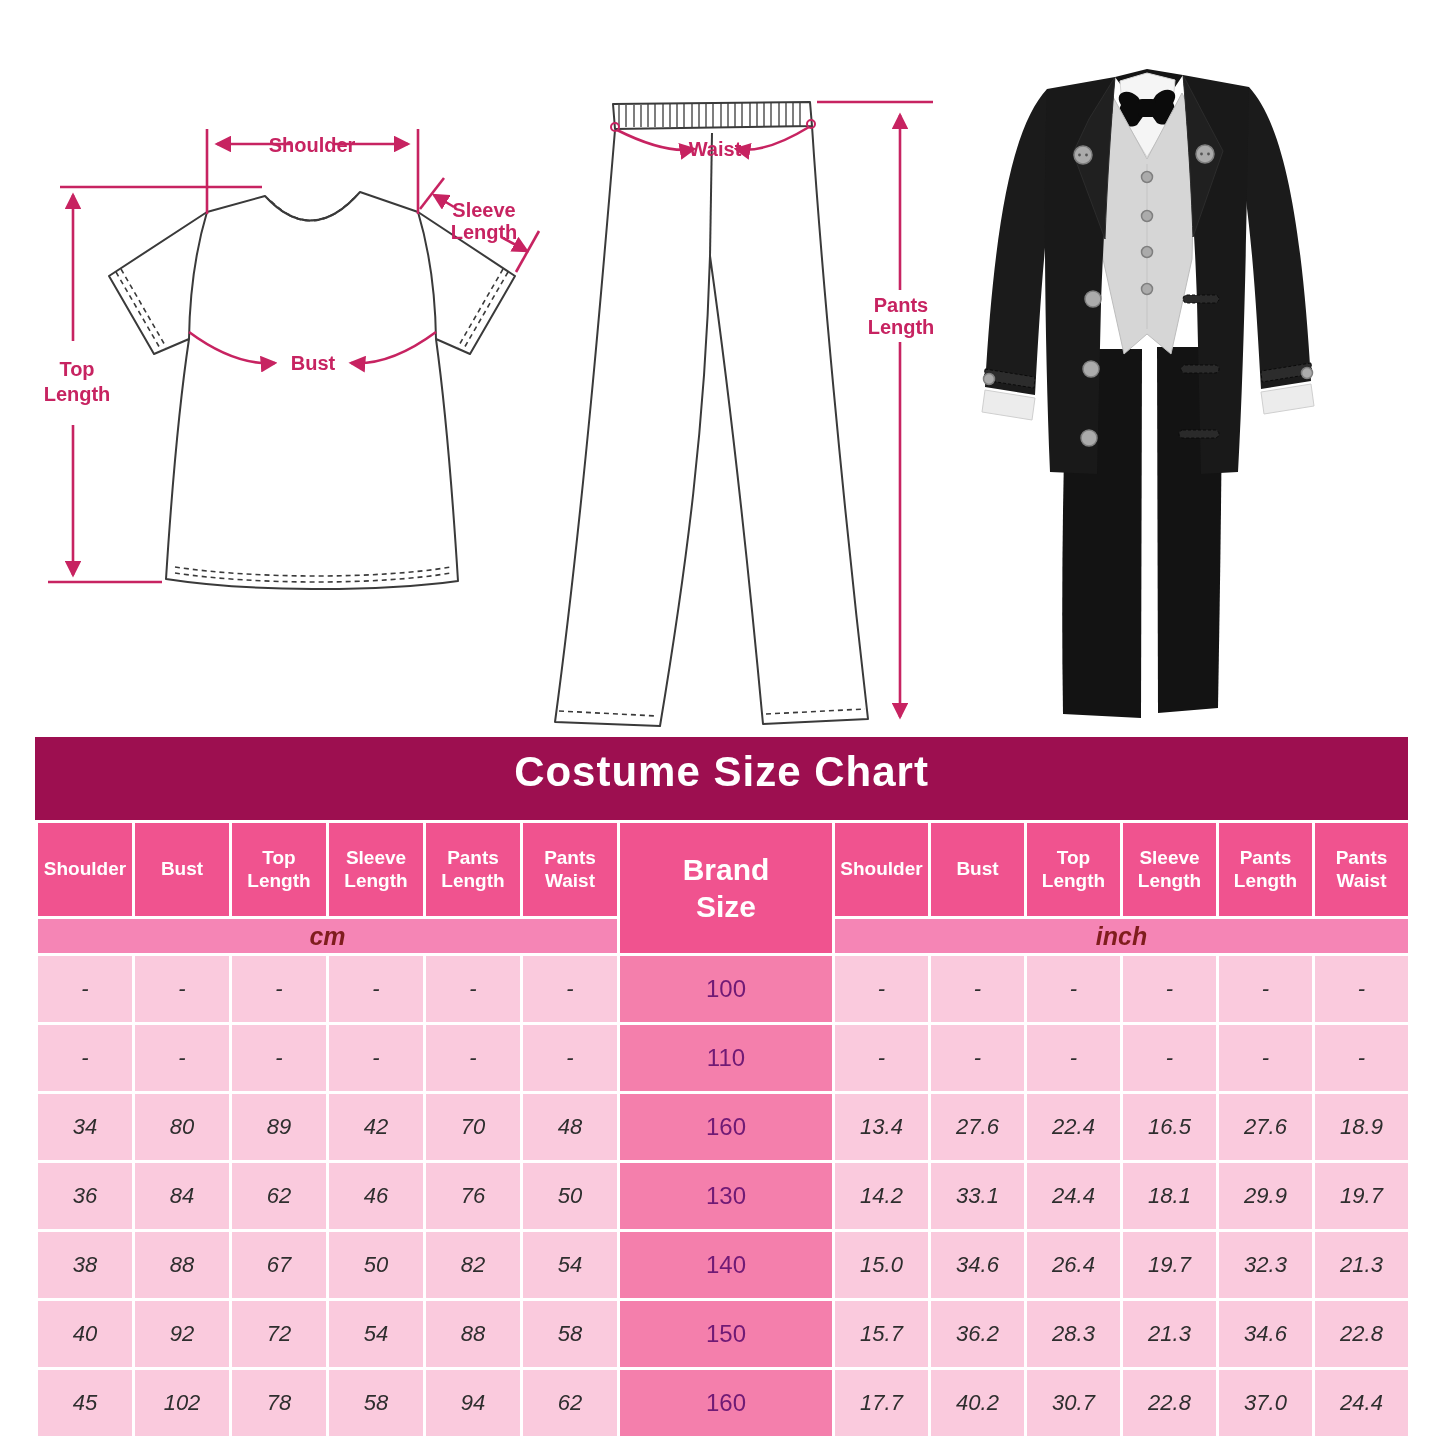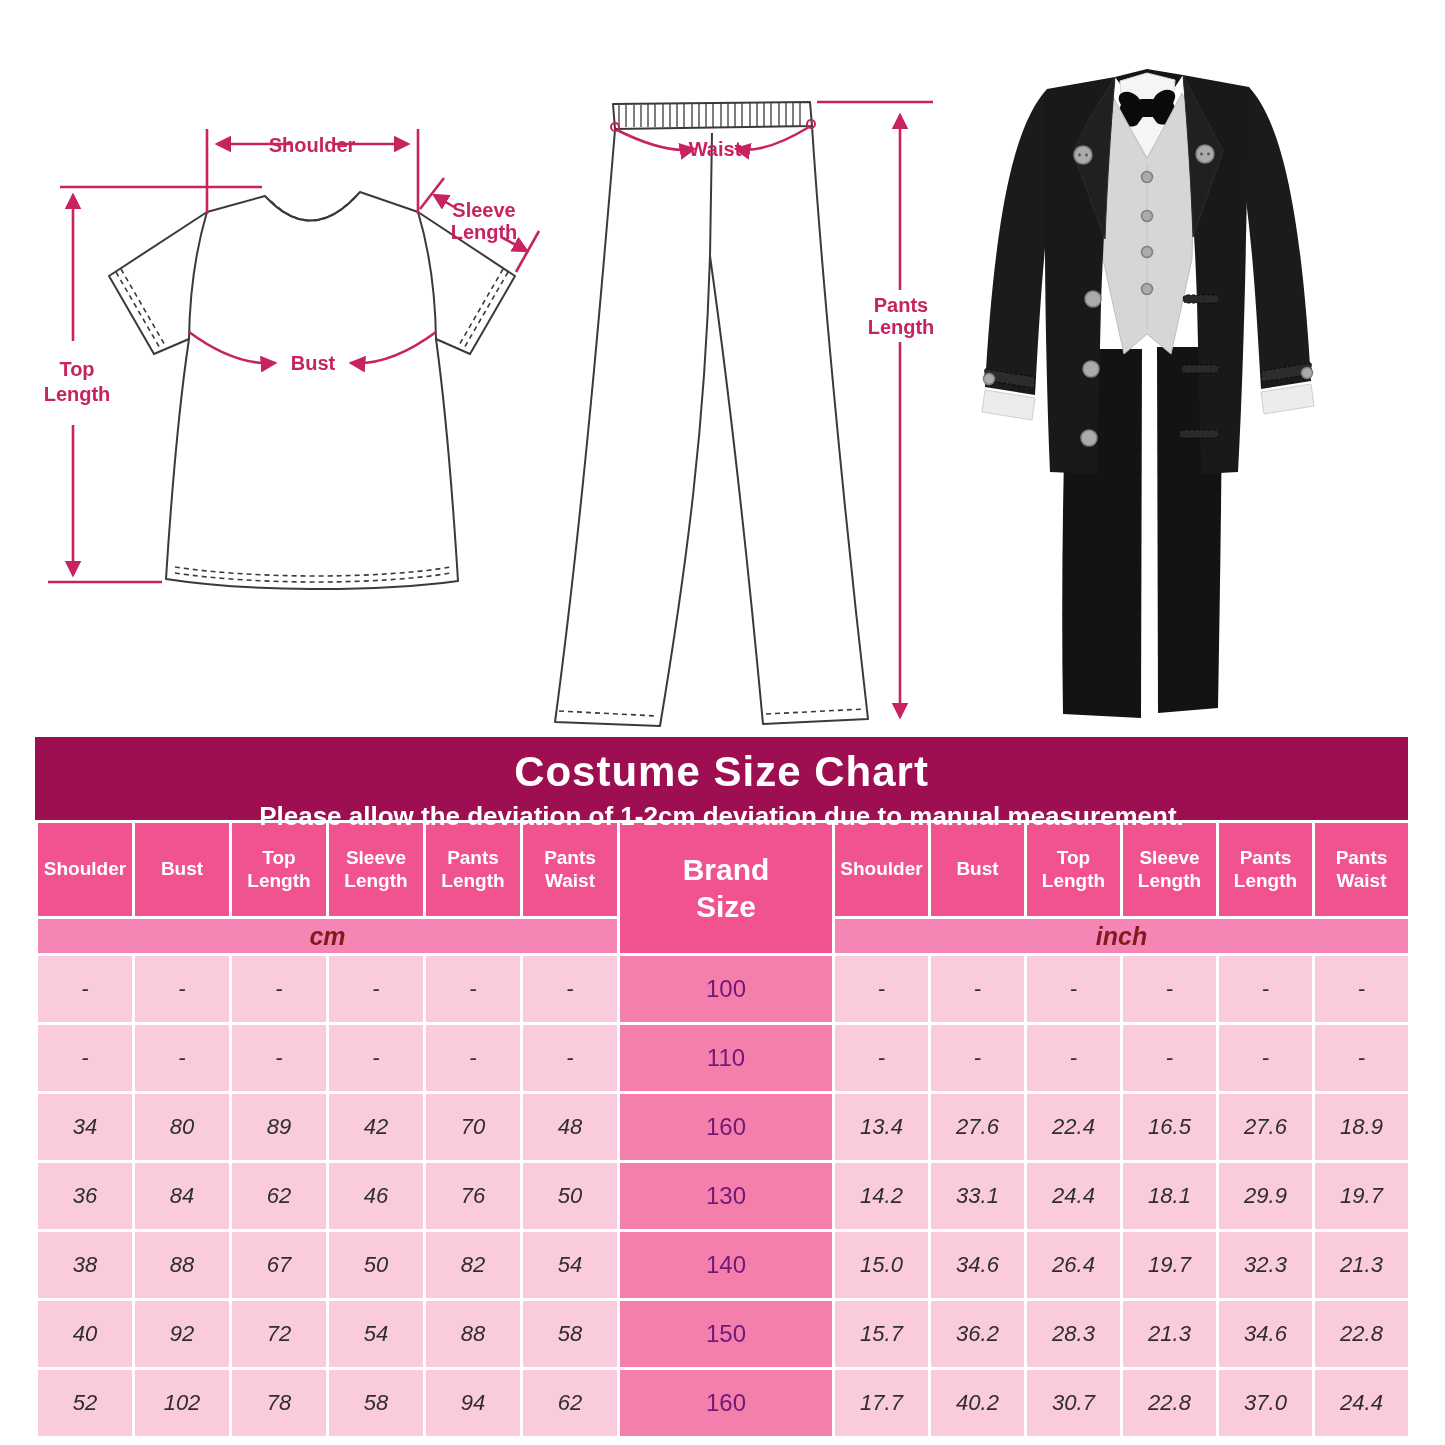--- a/index.html
+++ b/index.html
@@ -168,21 +168,20 @@
       <path d="M10 321 L60 329 L57 351 L7 343 Z" fill="#ececec" stroke="#cfcfcf"></path>
       <path d="M336 315 L286 323 L289 345 L339 337 Z" fill="#ececec" stroke="#cfcfcf"></path>
       <circle cx="14" cy="310" r="5.5" class="btn"></circle>
       <circle cx="332" cy="304" r="5.5" class="btn"></circle>
     </g>
   </svg>
 
   <div id="size-chart">
     <div class="band">
       <div class="title">Costume Size Chart</div>
-      <div class="subtitle">Please allow the deviation of 1-2cm deviation due to manual measurement.</div>
     </div>
 
     <table class="size">
       <colgroup>
         <col class="c-narrowL">
           <col class="c-narrowL">
           <col class="c-narrowL">
         <col class="c-narrowL">
           <col class="c-narrowL">
           <col class="c-narrowL">
@@ -303,21 +302,21 @@
             <td class="val">58</td>
             <td class="size-cell">150</td>
             <td class="val">15.7</td>
             <td class="val">36.2</td>
             <td class="val">28.3</td>
             <td class="val">21.3</td>
             <td class="val">34.6</td>
             <td class="val">22.8</td>
           </tr>
           <tr>
-            <td class="val">52</td>
+            <td class="val">45</td>
             <td class="val">102</td>
             <td class="val">78</td>
             <td class="val">58</td>
             <td class="val">94</td>
             <td class="val">62</td>
             <td class="size-cell">160</td>
             <td class="val">17.7</td>
             <td class="val">40.2</td>
             <td class="val">30.7</td>
             <td class="val">22.8</td>

